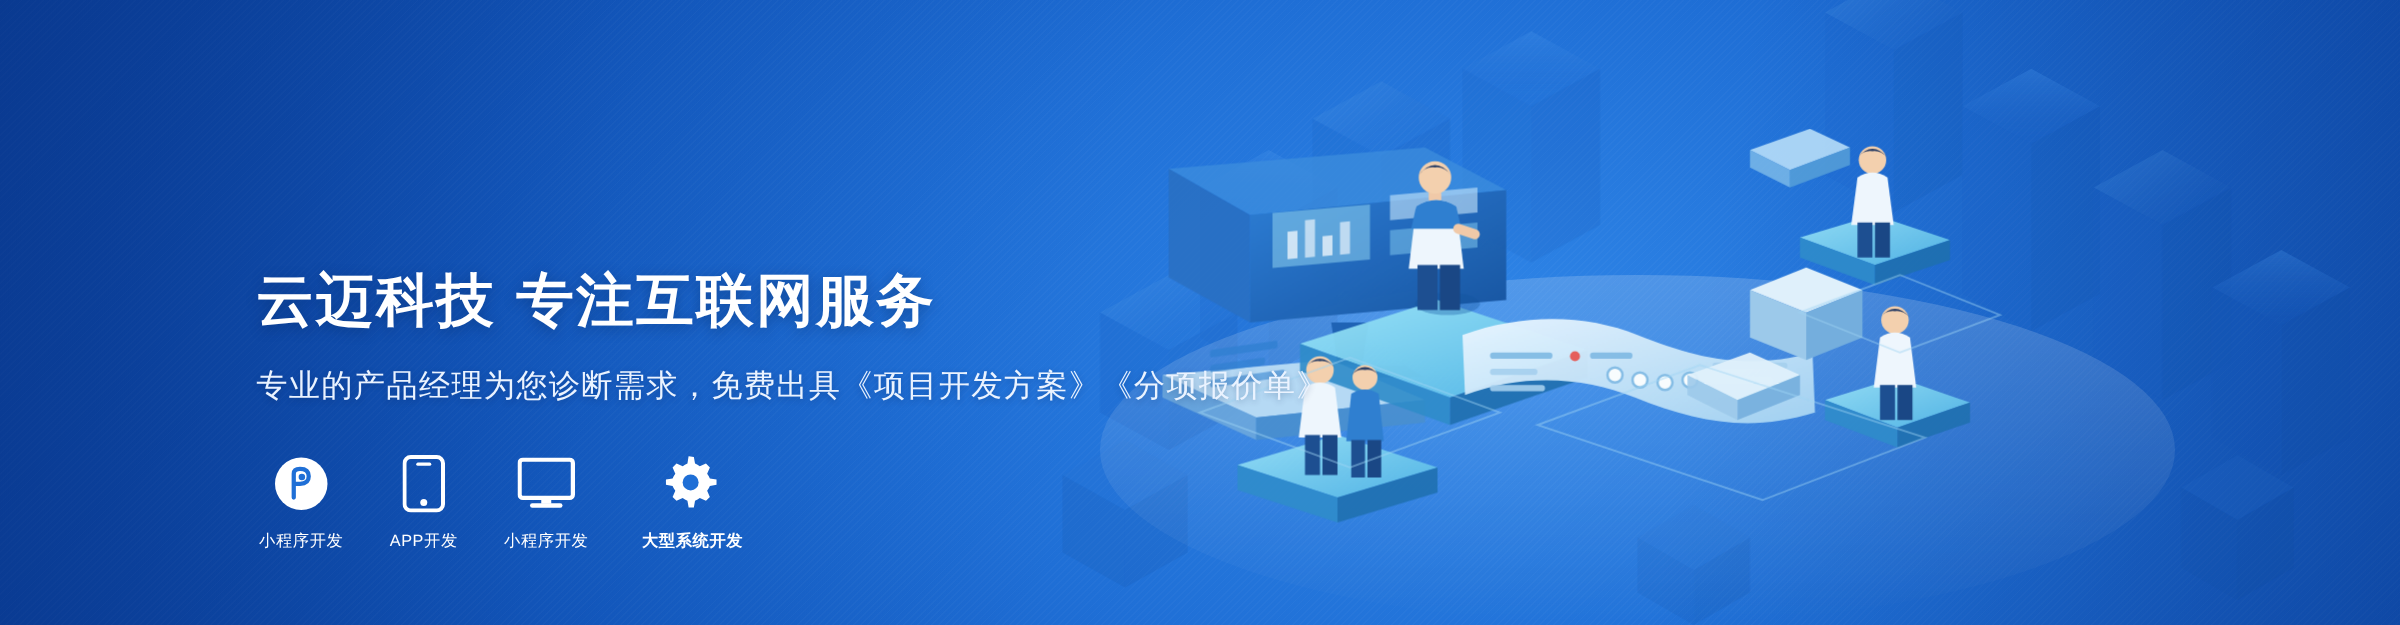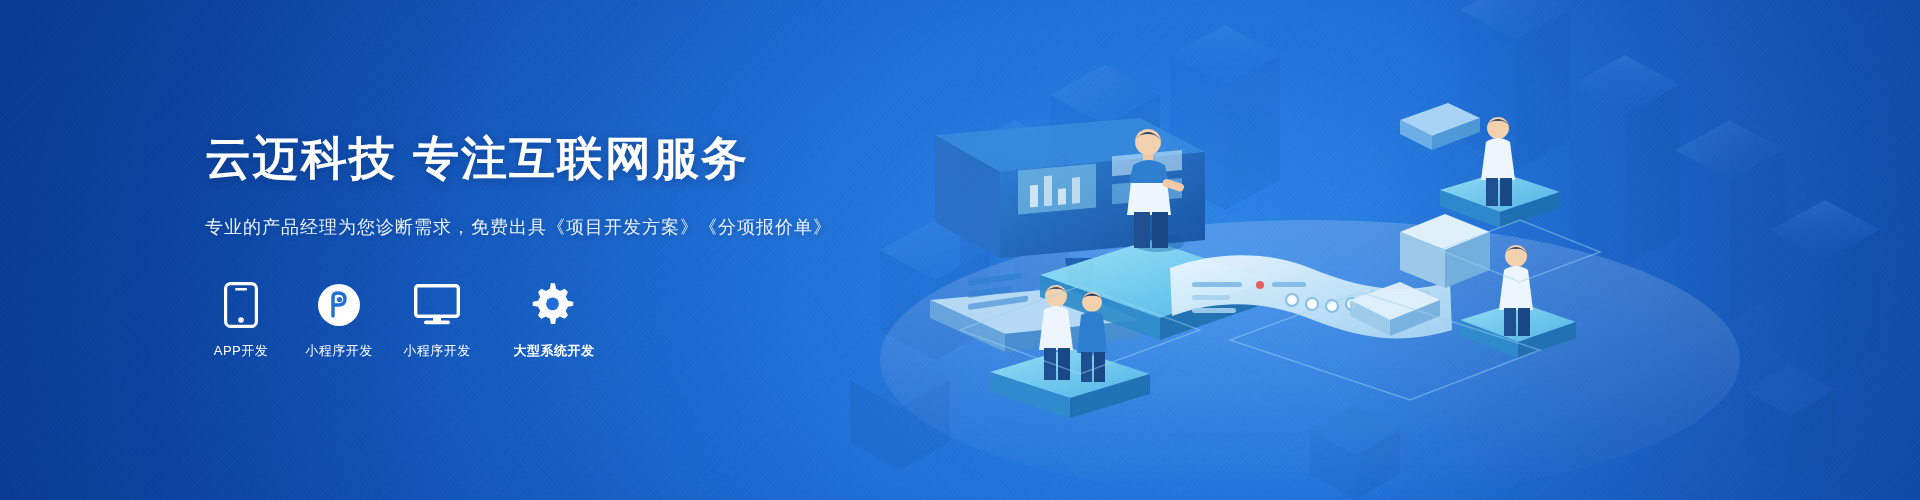--- a/index.html
+++ b/index.html
@@ -44,39 +44,39 @@
     z-index: 3;
   }
   .content {
     position: absolute;
     left: 205px;
     top: 0;
     height: 442px;
     z-index: 6;
     display: flex;
     flex-direction: column;
-    justify-content: center;
+    justify-content: flex-end;
     padding-top: 51px;
     box-sizing: border-box;
   }
   .headline {
     font-size: 46px;
     line-height: 1.1;
     font-weight: bold;
     color: #ffffff;
     letter-spacing: 2px;
     margin: 0 0 26px 0;
     text-shadow: 0 2px 10px rgba(4,34,84,0.38);
     white-space: nowrap;
   }
   .headline .gap { display: inline-block; width: 16px; }
   .subtitle {
     margin: 0;
     color: #eaf3ff;
-    font-size: 18px;
+    font-size: 25px;
     line-height: 34px;
     letter-spacing: 1px;
     white-space: nowrap;
     text-shadow: 0 1px 5px rgba(4,34,84,0.30);
   }
   .services {
     display: flex;
     align-items: flex-start;
     margin-top: 38px;
     gap: 0;
@@ -327,38 +327,38 @@
     <h1 class="headline">
       <span>云迈科技</span><span class="gap"></span><span>专注互联网服务</span>
     </h1>
 
     <p class="subtitle">专业的产品经理为您诊断需求，免费出具《项目开发方案》《分项报价单》</p>
 
     <div class="services">
 
       <div class="service">
         <span class="service-icon">
+          <svg width="44" height="44" viewBox="0 0 44 44" aria-hidden="true">
+            <circle cx="22" cy="22" r="21" fill="#ffffff"></circle>
+            <path d="M16 33 L16 14 q0 -4 5 -4 q7 0 7 6 q0 6 -7 6 l-5 0" fill="none" stroke="#1f6fd6" stroke-width="3.4" stroke-linecap="round"></path>
+            <circle cx="22.5" cy="16.5" r="2.6" fill="#1f6fd6"></circle>
+          </svg>
+        </span>
+        <span class="service-label">小程序开发</span>
+      </div>
+
+      <div class="service">
+        <span class="service-icon">
           <svg width="34" height="46" viewBox="0 0 34 46" aria-hidden="true">
             <rect x="1.6" y="1.6" width="30.8" height="42.8" rx="5" fill="none" stroke="#ffffff" stroke-width="3.2"></rect>
             <rect x="11" y="6" width="12" height="2.6" rx="1.3" fill="#ffffff"></rect>
             <circle cx="17" cy="38" r="2.8" fill="#ffffff"></circle>
           </svg>
         </span>
         <span class="service-label">APP开发</span>
-      </div>
-
-      <div class="service">
-        <span class="service-icon">
-          <svg width="44" height="44" viewBox="0 0 44 44" aria-hidden="true">
-            <circle cx="22" cy="22" r="21" fill="#ffffff"></circle>
-            <path d="M16 33 L16 14 q0 -4 5 -4 q7 0 7 6 q0 6 -7 6 l-5 0" fill="none" stroke="#1f6fd6" stroke-width="3.4" stroke-linecap="round"></path>
-            <circle cx="22.5" cy="16.5" r="2.6" fill="#1f6fd6"></circle>
-          </svg>
-        </span>
-        <span class="service-label">小程序开发</span>
       </div>
 
 
       <div class="service">
         <span class="service-icon">
           <svg width="46" height="42" viewBox="0 0 46 42" aria-hidden="true">
             <rect x="1.7" y="1.7" width="42.6" height="30.6" rx="2.6" fill="none" stroke="#ffffff" stroke-width="3.4"></rect>
             <rect x="19" y="32" width="8" height="5" fill="#ffffff"></rect>
             <rect x="10" y="36.6" width="26" height="3.6" rx="1.8" fill="#ffffff"></rect>
           </svg>

